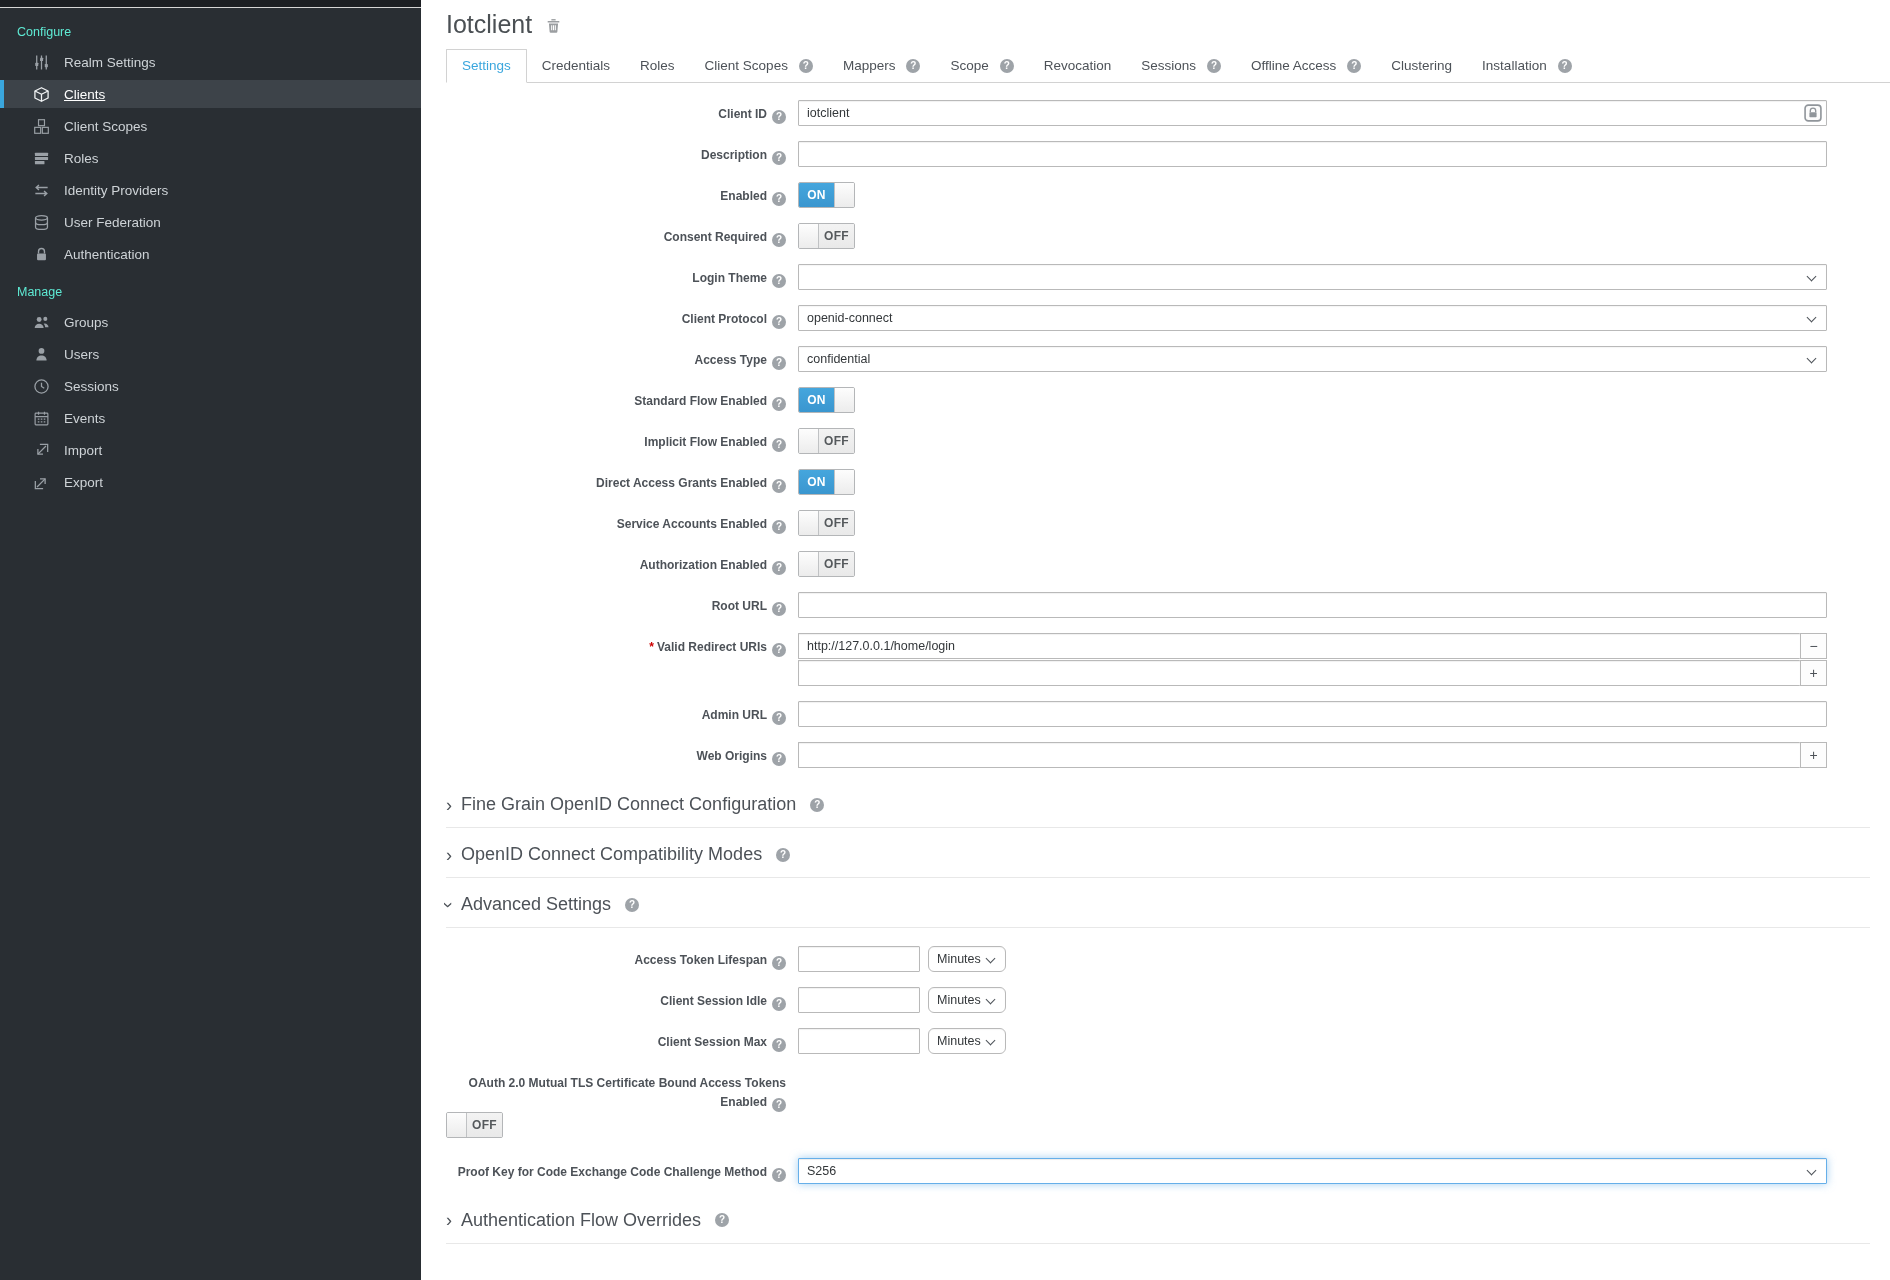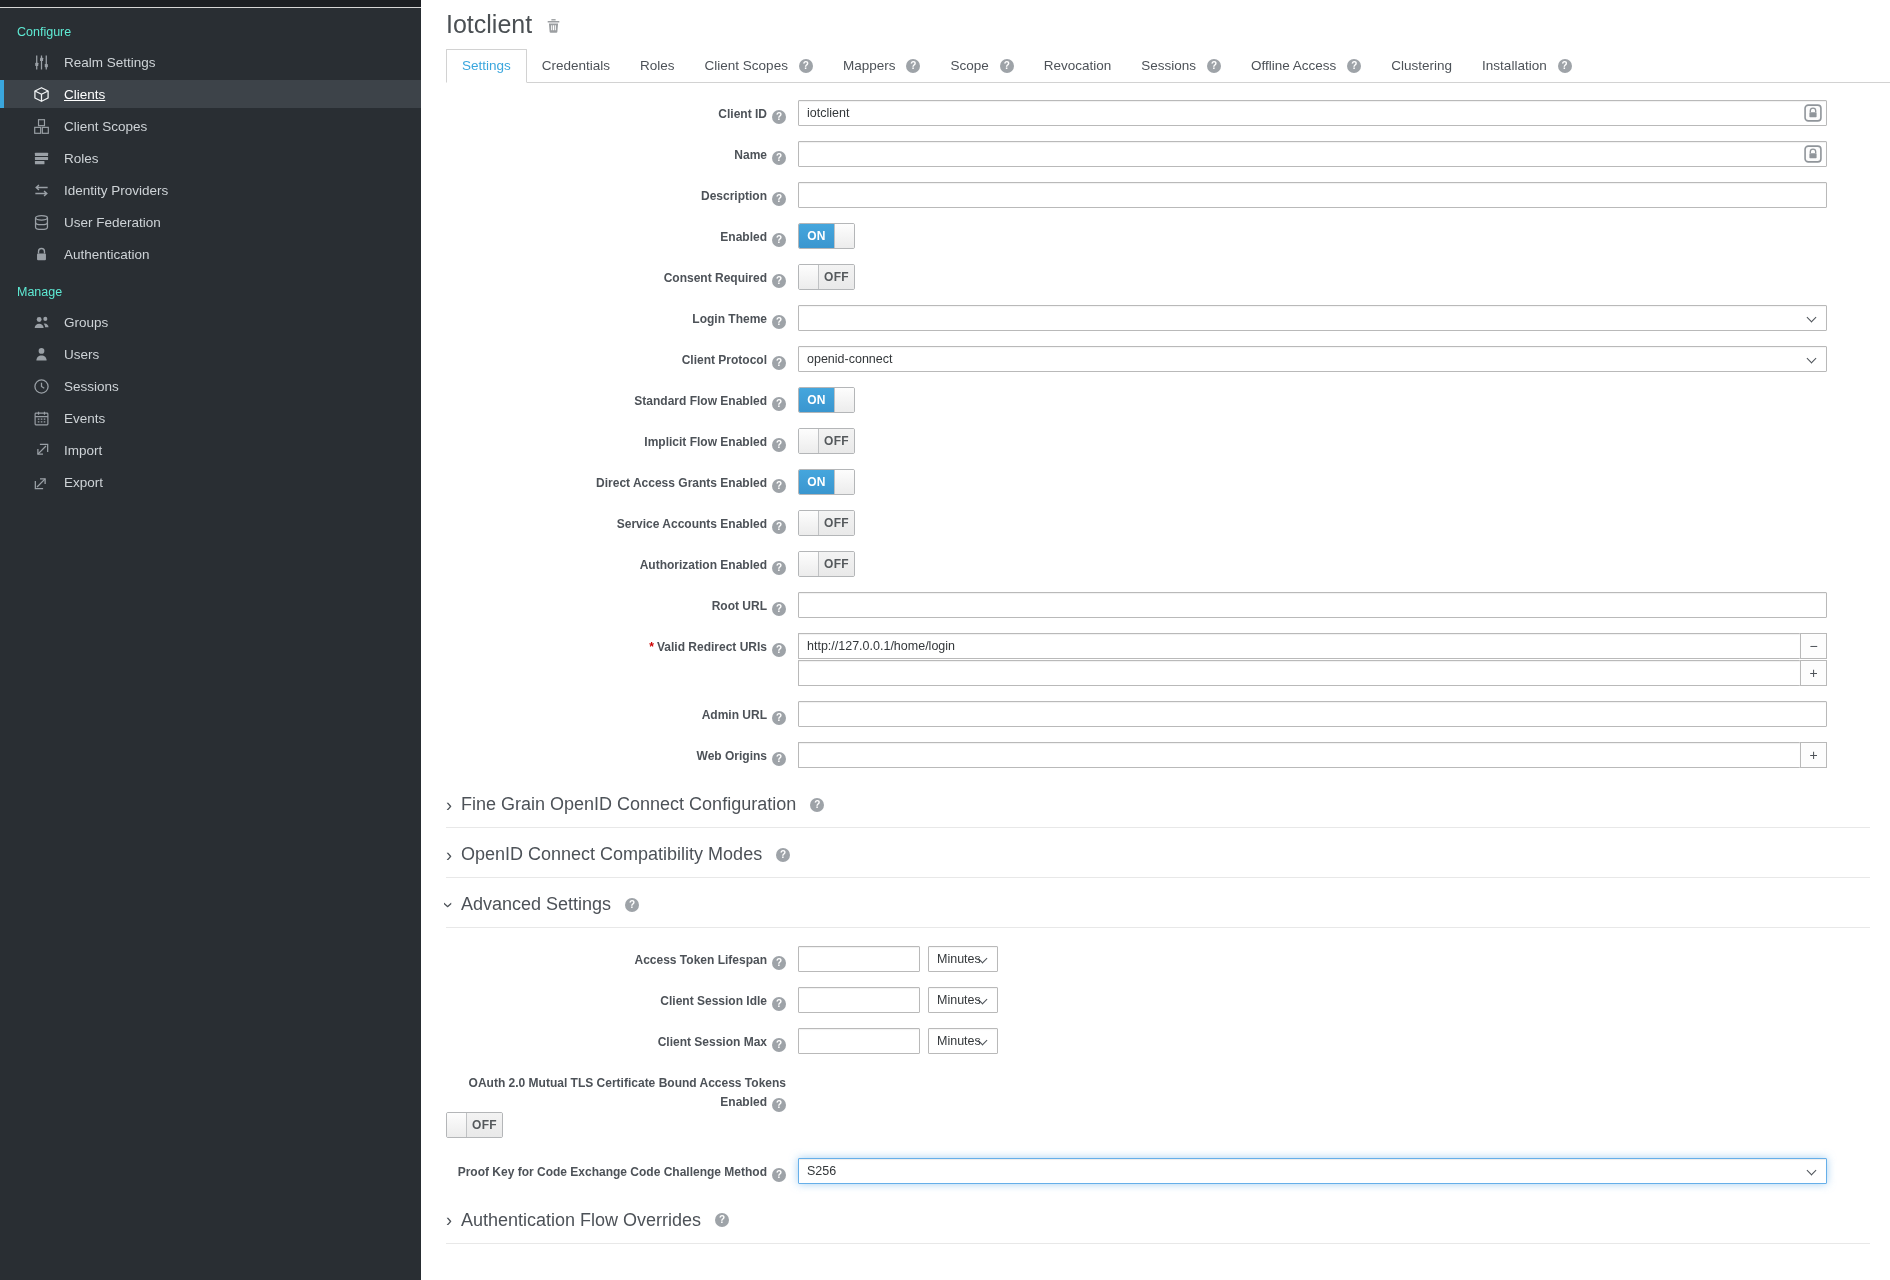--- a/index.html
+++ b/index.html
@@ -94,21 +94,21 @@
   .igroup .txt { flex:1; border-right:none; }
   .addon {
     width:27px; min-width:27px; height:26px; border:1px solid #b9b9b9; background:#fdfdfd;
     font-size:14px; color:#4d5258; display:flex; align-items:center; justify-content:center;
     cursor:pointer; padding:0; font-family:inherit;
   }
   .uri2 { margin-top:1px; }
 
   .small-ctrl { display:flex; gap:8px; }
   .txt.small { width:122px; }
-  .sel.small { width:70px; }
+  .sel.small { width:78px;border-radius:6px; }
 
   .section-header {
     display:flex; align-items:center; gap:9px; font-size:18px; color:#4d5258;
     padding:11px 0 12px; border-bottom:1px solid #e8e8e8;
     margin:5px 20px 5px 0; cursor:pointer;
   }
   .chev { font-size:18px; line-height:1; color:#4d5258; display:inline-block; }
   .chev.down { transform:rotate(90deg); }
   .adv-rows { margin-top:18px; }
   .mtls-row { margin-bottom:20px;flex-direction:column; }
@@ -333,33 +333,20 @@
         <span class="pm-lock">
             <svg viewBox="0 0 20 20">
               <rect x="1.2" y="1.2" width="17.6" height="17.6" rx="3.6" fill="#fcfcfc" stroke="#90959a" stroke-width="1.8"></rect>
               <path d="M7 9.2V7.6a3 3 0 0 1 6 0v1.6" fill="none" stroke="#90959a" stroke-width="1.5"></path>
               <rect x="6" y="9.2" width="8" height="5.6" rx=".8" fill="#90959a"></rect>
             </svg>
           </span>
       </div>
     </div>
 
-    <div class="row">
-      <div class="lbl"><span>Name</span><span class="help">?</span></div>
-      <div class="ctrl input-wrap">
-        <input class="txt" type="text" value="" style="">
-        <span class="pm-lock">
-            <svg viewBox="0 0 20 20">
-              <rect x="1.2" y="1.2" width="17.6" height="17.6" rx="3.6" fill="#fcfcfc" stroke="#90959a" stroke-width="1.8"></rect>
-              <path d="M7 9.2V7.6a3 3 0 0 1 6 0v1.6" fill="none" stroke="#90959a" stroke-width="1.5"></path>
-              <rect x="6" y="9.2" width="8" height="5.6" rx=".8" fill="#90959a"></rect>
-            </svg>
-          </span>
-      </div>
-    </div>
 
     <div class="row">
       <div class="lbl"><span>Description</span><span class="help">?</span></div>
       <div class="ctrl"><input class="txt" type="text" value="" style=""></div>
     </div>
 
     <div class="row">
       <div class="lbl"><span>Enabled</span><span class="help">?</span></div>
       <div class="ctrl">
           <div class="toggle">
@@ -392,20 +379,29 @@
     <div class="row">
       <div class="lbl"><span>Client Protocol</span><span class="help">?</span></div>
       <div class="ctrl">
           <div class="sel">
             <span>openid-connect</span>
             <span class="caret"></span>
           </div>
         </div>
     </div>
 
+    <div class="row">
+      <div class="lbl"><span>Access Type</span><span class="help">?</span></div>
+      <div class="ctrl">
+          <div class="sel">
+            <span>confidential</span>
+            <span class="caret"></span>
+          </div>
+        </div>
+    </div>
 
     <div class="row">
       <div class="lbl"><span>Standard Flow Enabled</span><span class="help">?</span></div>
       <div class="ctrl">
           <div class="toggle">
             <span class="tg-on">ON</span>
             <span class="tg-handle"></span>
           </div>
         </div>
     </div>

